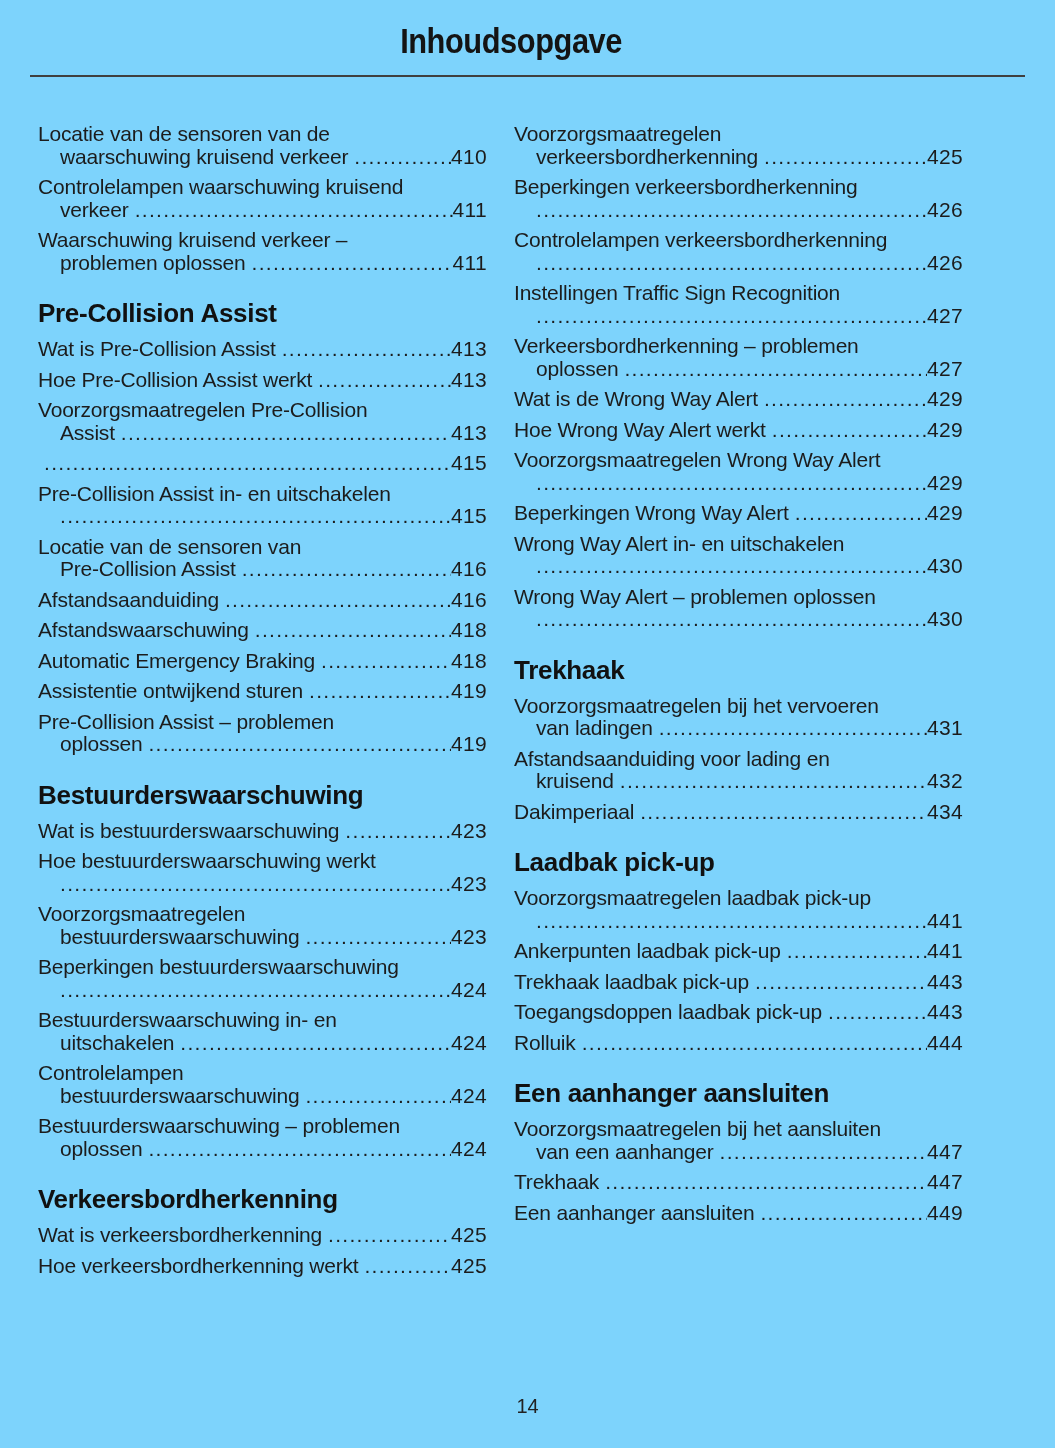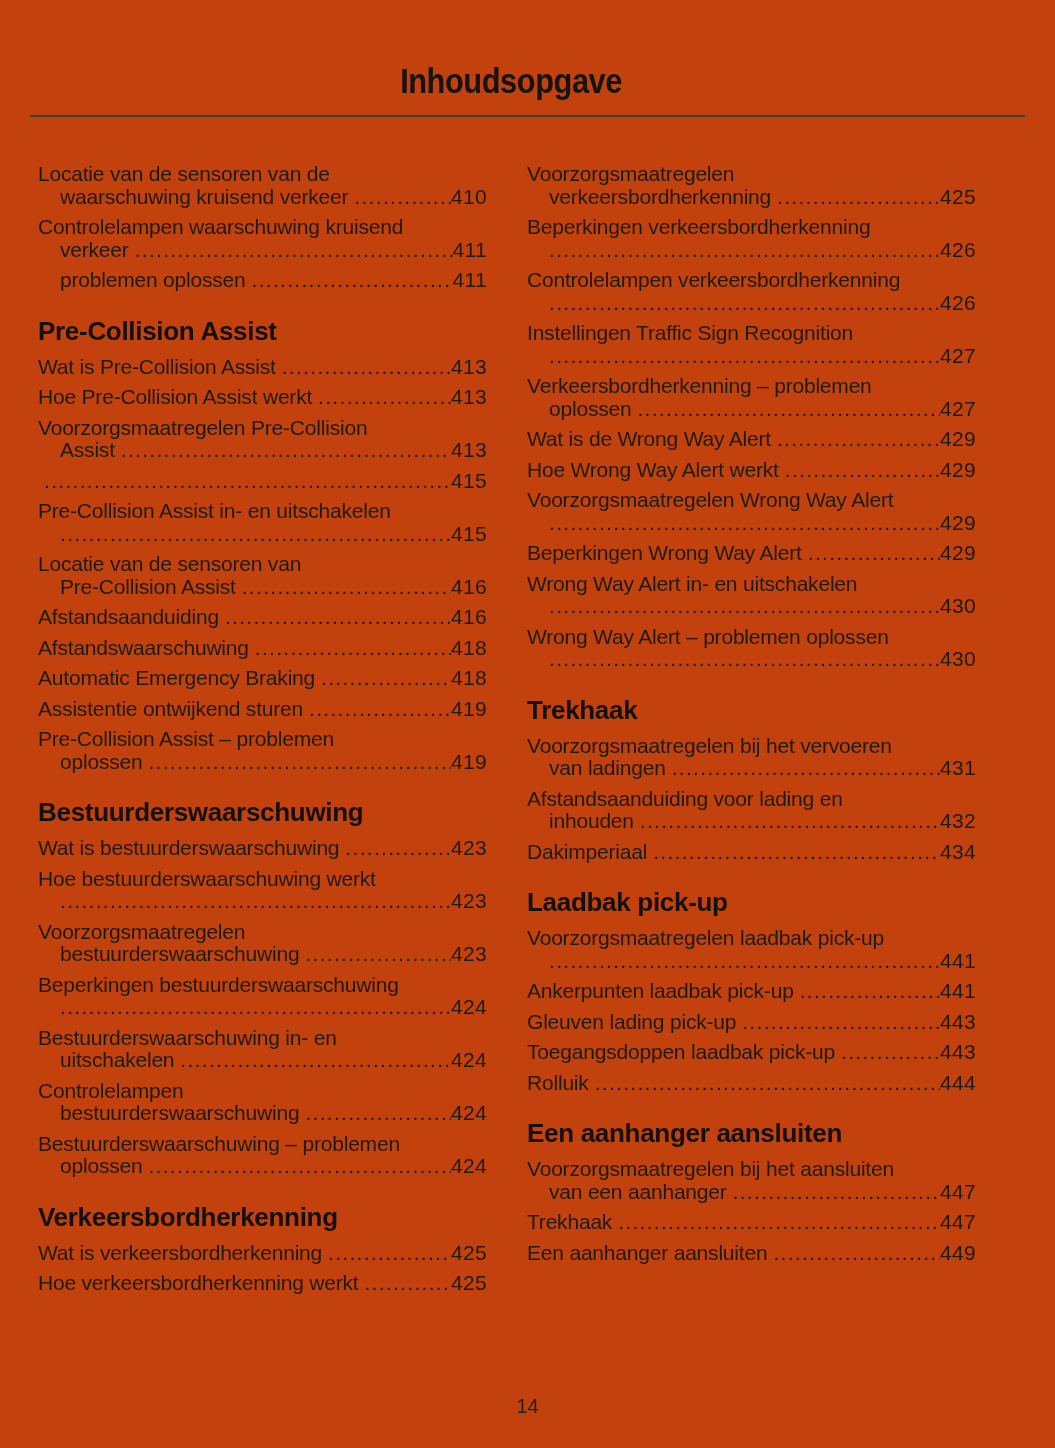--- a/index.html
+++ b/index.html
@@ -1,22 +1,22 @@
 <!DOCTYPE html>
 <html><head>
 <meta charset="utf-8">
 <style>
   html, body { margin: 0; padding: 0; background: #ffffff; }
   .page {
     position: relative;
     width: 1055px;
     height: 1448px;
-    background: #c2410c;
+    background: #7dd3fc;
     box-sizing: border-box;
-    padding: 60px 70px 0 38px;
+    padding: 20px 70px 0 38px;
     font-family: "Liberation Sans", sans-serif;
     color: #1c1c1c;
     overflow: hidden;
   }
   h1.title {
     margin: 0;
     text-align: center;
     font-size: 35px;
     line-height: 42px;
     font-weight: 800;
@@ -29,21 +29,21 @@
     letter-spacing: -0.5px;
   }
   .rule {
     border: none;
     border-top: 2px solid #3f3f3f;
     margin: 13px -40px 0 -8px;
     height: 0;
   }
   .columns {
     display: flex;
-    gap: 40px;
+    gap: 27px;
     margin-top: 46px;
   }
   .col { width: 449px; flex: 0 0 449px; }
   .sec-heading {
     font-size: 26px;
     line-height: 30px;
     font-weight: 800;
     letter-spacing: -0.3px;
     color: #111111;
     margin: 24px 0 10px 0;
@@ -95,20 +95,21 @@
         </div>
         <div class="entry">
           <div class="line">Controlelampen waarschuwing kruisend</div>
           <div class="line last cont">
             <span class="ttl">verkeer</span>
             <span class="dots gap">........................................................................................................................................................................................................</span>
             <span class="pg">411</span>
           </div>
         </div>
         <div class="entry">
+          <div class="line">Waarschuwing kruisend verkeer –</div>
           <div class="line last cont">
             <span class="ttl">problemen oplossen</span>
             <span class="dots gap">........................................................................................................................................................................................................</span>
             <span class="pg">411</span>
           </div>
         </div>
         <h2 class="sec-heading">Pre-Collision Assist</h2>
         <div class="entry">
           <div class="line last">
             <span class="ttl">Wat is Pre-Collision Assist</span>
@@ -352,21 +353,21 @@
           <div class="line">Voorzorgsmaatregelen bij het vervoeren</div>
           <div class="line last cont">
             <span class="ttl">van ladingen</span>
             <span class="dots gap">........................................................................................................................................................................................................</span>
             <span class="pg">431</span>
           </div>
         </div>
         <div class="entry">
           <div class="line">Afstandsaanduiding voor lading en</div>
           <div class="line last cont">
-            <span class="ttl">inhouden</span>
+            <span class="ttl">kruisend</span>
             <span class="dots gap">........................................................................................................................................................................................................</span>
             <span class="pg">432</span>
           </div>
         </div>
         <div class="entry">
           <div class="line last">
             <span class="ttl">Dakimperiaal</span>
             <span class="dots gap">........................................................................................................................................................................................................</span>
             <span class="pg">434</span>
           </div>
@@ -382,21 +383,21 @@
         </div>
         <div class="entry">
           <div class="line last">
             <span class="ttl">Ankerpunten laadbak pick-up</span>
             <span class="dots gap">........................................................................................................................................................................................................</span>
             <span class="pg">441</span>
           </div>
         </div>
         <div class="entry">
           <div class="line last">
-            <span class="ttl">Gleuven lading pick-up</span>
+            <span class="ttl">Trekhaak laadbak pick-up</span>
             <span class="dots gap">........................................................................................................................................................................................................</span>
             <span class="pg">443</span>
           </div>
         </div>
         <div class="entry">
           <div class="line last">
             <span class="ttl">Toegangsdoppen laadbak pick-up</span>
             <span class="dots gap">........................................................................................................................................................................................................</span>
             <span class="pg">443</span>
           </div>

